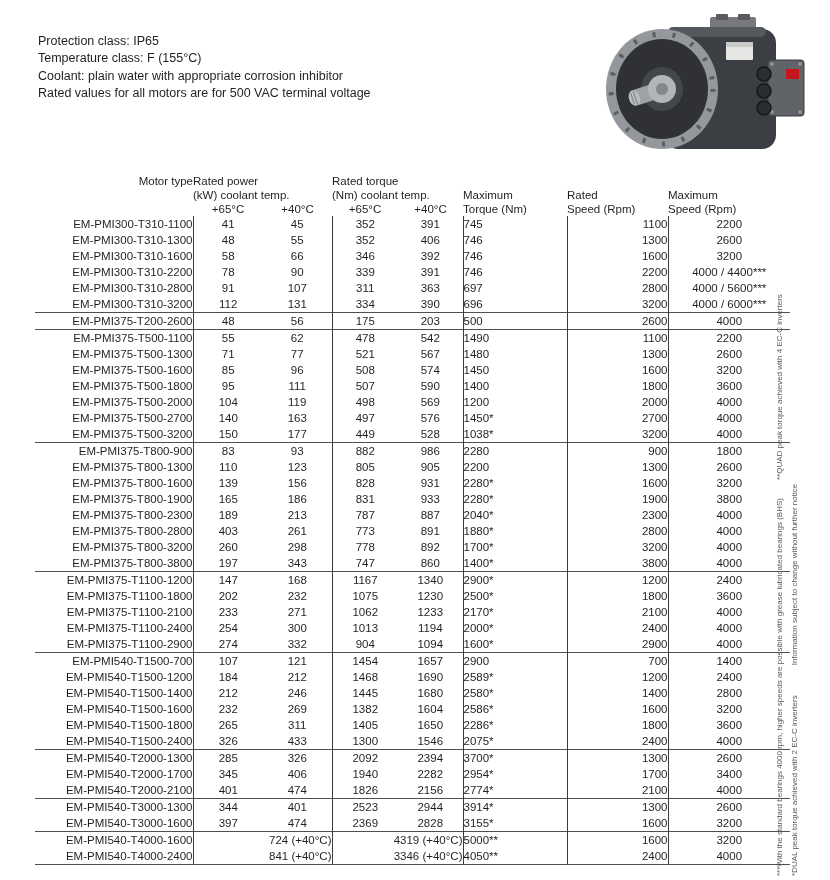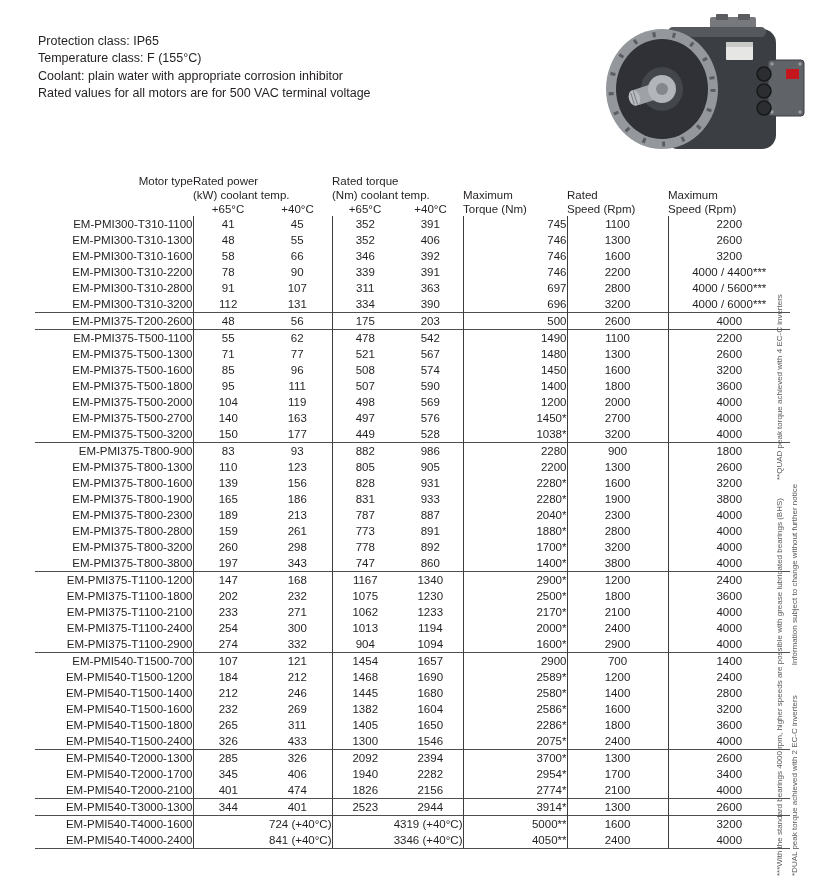--- a/index.html
+++ b/index.html
@@ -25,22 +25,22 @@
   }
   table.spec th { font-weight:normal; padding:0; height:14px; line-height:14px; white-space:nowrap; overflow:visible; }
   table.spec td { padding:0; height:16px; line-height:16px; white-space:nowrap; overflow:visible; }
 
   .al { text-align:right; padding-left:3px; }
   .grp-h { text-align:left; padding-left:5px; }
   .c-p65 { text-align:center; }
   .c-p40 { text-align:center; padding-right:42px; }
   .c-t65 { text-align:center; }
   .c-t40 { text-align:center; padding-right:38px; }
-  .c-maxt { text-align:right; }
-  .c-rspeed { text-align:center; }
+  .c-maxt { text-align:left; }
+  .c-rspeed { text-align:right; }
   .c-mspeed { text-align:center; padding-left:10px; }
   .c-merged { text-align:right; }
 
   tbody td.v1 { border-left:1px solid #3c3c3c; }
   tr.group-start td { border-top:1.5px solid #4d4f53; }
   tr.table-end td { border-bottom:1.5px solid #4d4f53; }
 
   
   .vtext {
     position:absolute; white-space:nowrap;
@@ -336,21 +336,21 @@
             <td class="c-p65 v1">189</td>
             <td class="c-p40">213</td>
             <td class="c-t65 v1">787</td>
             <td class="c-t40">887</td>
             <td class="c-maxt v1">2040*</td>
             <td class="c-rspeed v1">2300</td>
             <td class="c-mspeed v1">4000</td>
           </tr>
           <tr>
             <td class="al">EM-PMI375-T800-2800</td>
-            <td class="c-p65 v1">159</td>
+            <td class="c-p65 v1">403</td>
             <td class="c-p40">261</td>
             <td class="c-t65 v1">773</td>
             <td class="c-t40">891</td>
             <td class="c-maxt v1">1880*</td>
             <td class="c-rspeed v1">2800</td>
             <td class="c-mspeed v1">4000</td>
           </tr>
           <tr>
             <td class="al">EM-PMI375-T800-3200</td>
             <td class="c-p65 v1">260</td>
@@ -514,20 +514,30 @@
           <tr class="group-start">
             <td class="al">EM-PMI540-T3000-1300</td>
             <td class="c-p65 v1">344</td>
             <td class="c-p40">401</td>
             <td class="c-t65 v1">2523</td>
             <td class="c-t40">2944</td>
             <td class="c-maxt v1">3914*</td>
             <td class="c-rspeed v1">1300</td>
             <td class="c-mspeed v1">2600</td>
           </tr>
+          <tr>
+            <td class="al">EM-PMI540-T3000-1600</td>
+            <td class="c-p65 v1">397</td>
+            <td class="c-p40">474</td>
+            <td class="c-t65 v1">2369</td>
+            <td class="c-t40">2828</td>
+            <td class="c-maxt v1">3155*</td>
+            <td class="c-rspeed v1">1600</td>
+            <td class="c-mspeed v1">3200</td>
+          </tr>
           <tr class="group-start">
             <td class="al">EM-PMI540-T4000-1600</td>
             <td class="c-merged v1" colspan="2">724 (+40°C)</td>
             <td class="c-merged v1" colspan="2">4319 (+40°C)</td>
             <td class="c-maxt v1">5000**</td>
             <td class="c-rspeed v1">1600</td>
             <td class="c-mspeed v1">3200</td>
           </tr>
           <tr class="table-end">
             <td class="al">EM-PMI540-T4000-2400</td>

